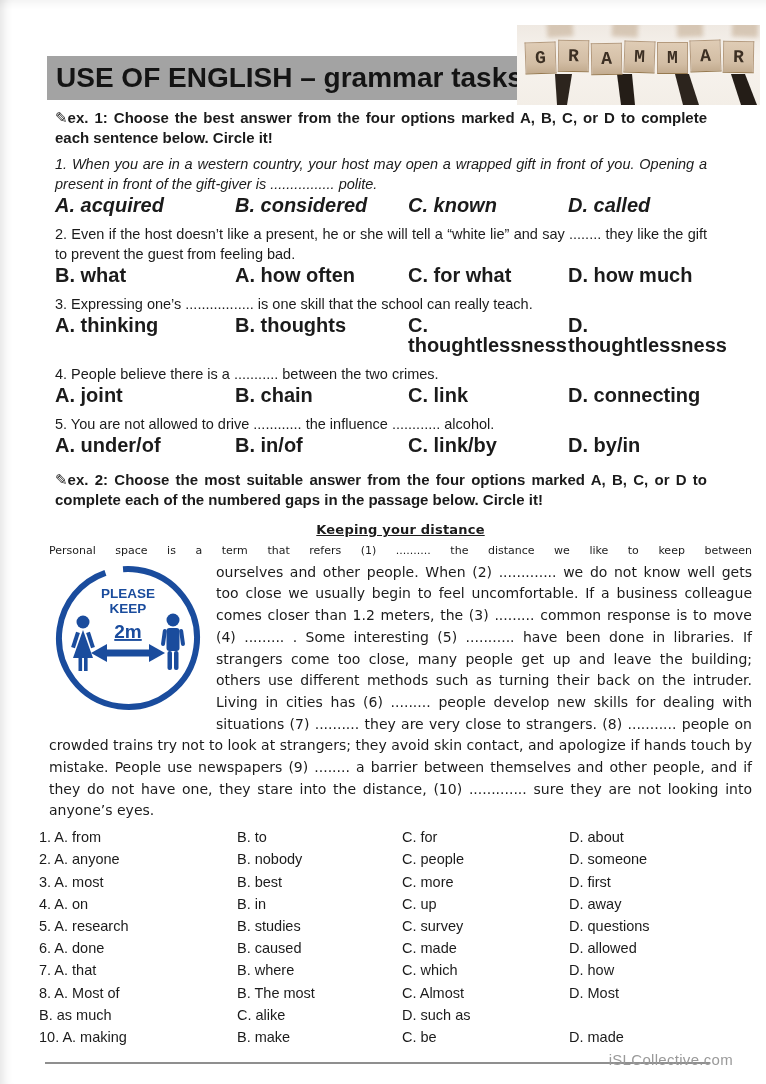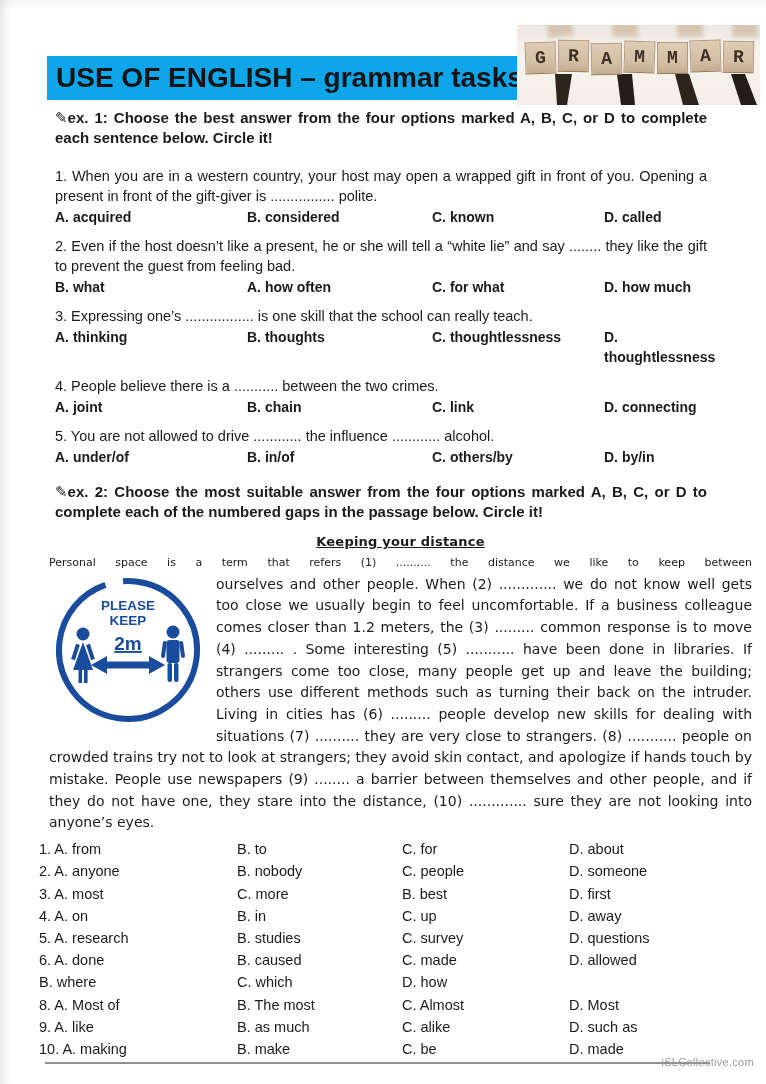--- a/index.html
+++ b/index.html
@@ -12,21 +12,21 @@
     overflow: hidden;
     font-family: "Liberation Sans", sans-serif;
     color: #1b1b1b;
     box-shadow: inset 12px 0 10px -8px rgba(0,0,0,0.10), inset 0 10px 8px -7px rgba(0,0,0,0.06);
   }
 
   
   .title-bar {
     margin: 56px 0 0 47px;
     width: 470px; height: 44px;
-    background: #0ea5e9;
+    background: #a3a3a3;
     display: flex; align-items: center;
   }
   .title-bar h1 {
     padding-left: 9px;
     font-size: 28px; font-weight: bold; color: #141414;
     letter-spacing: 0px; white-space: nowrap;
   }
 
   
   .photo {
@@ -58,21 +58,21 @@
   .ex-heading {
     margin-top: 8px;
     font-size: 15px; font-weight: bold; line-height: 20px;
     text-align: justify;
   }
   .pencil { font-weight: normal; font-size: 15px; }
   .question { margin-top: 9px; }
   .q-text { font-size: 14.5px; line-height: 20px; text-align: justify; }
   .opt-row {
     display: grid; grid-template-columns: 180px 173px 160px 1fr;
-    font-size: 14px; font-weight: bold; line-height: 20px; margin-top: 1px; gap: 12px;
+    font-size: 20px; font-weight: bold; line-height: 20px; margin-top: 1px;
   }
 
   
   .passage-section {
     padding: 0 14px 0 49px;
     font-family: "DejaVu Sans", sans-serif;
   }
   .passage-title {
     margin-top: 12px;
     text-align: center;
@@ -98,22 +98,22 @@
     font-size: 14.5px; line-height: 22.2px;
   }
 
   
   .footer-line {
     position: absolute; left: 45px; bottom: 20px;
     width: 665px; height: 0;
     border-top: 2px solid #8f8f8f;
   }
   .footer-brand {
-    position: absolute; right: 12px; bottom: 16px;
-    font-size: 11px; color: #9a9a9a; letter-spacing: 0.3px;
+    position: absolute; right: 33px; bottom: 16px;
+    font-size: 15px; color: #9a9a9a; letter-spacing: 0.3px;
     background: transparent;
   }
 </style>
 </head>
 <body>
 
 <div class="page">
 
   <div class="photo">
     <div class="blur-block" style="left:30px;  transform:rotate(-4deg);"></div>
@@ -151,21 +151,21 @@
     </div>
   </div>
 
   <div class="title-bar">
     <h1>USE OF ENGLISH – grammar tasks</h1>
   </div>
 
   <div class="ex-section">
     <div class="ex-heading"><span class="pencil">✎</span><span>ex. 1: Choose the best answer from the four options marked A, B, C, or D to complete each sentence below. Circle it!</span></div>
 
-    <div class="question" style="margin-top:18px;">
+    <div class="question" style="margin-top:6px;font-style:italic;">
       <div class="q-text">1. When you are in a western country, your host may open a wrapped gift in front of you. Opening a present in front of the gift-giver is ................ polite.</div>
       <div class="opt-row">
         <span>A. acquired</span>
         <span>B. considered</span>
         <span>C. known</span>
         <span>D. called</span>
       </div>
     </div>
 
     <div class="question">
@@ -196,21 +196,21 @@
         <span>C. link</span>
         <span>D. connecting</span>
       </div>
     </div>
 
     <div class="question">
       <div class="q-text">5. You are not allowed to drive ............ the influence ............ alcohol.</div>
       <div class="opt-row">
         <span>A. under/of</span>
         <span>B. in/of</span>
-        <span>C. others/by</span>
+        <span>C. link/by</span>
         <span>D. by/in</span>
       </div>
     </div>
 
     <div class="ex-heading" style="margin-top:15px;"><span class="pencil">✎</span><span>ex. 2: Choose the most suitable answer from the four options marked A, B, C, or D to complete each of the numbered gaps in the passage below. Circle it!</span></div>
   </div>
 
   <div class="passage-section">
     <div class="passage-title">Keeping your distance</div>
     <div class="p-line1">Personal space is a term that refers (1) .......... the distance we like to keep between</div>
@@ -257,22 +257,22 @@
       <span>D. about</span>
     </div>
     <div class="ans-row">
       <span>2. A. anyone</span>
       <span>B. nobody</span>
       <span>C. people</span>
       <span>D. someone</span>
     </div>
     <div class="ans-row">
       <span>3. A. most</span>
+      <span>B. best</span>
       <span>C. more</span>
-      <span>B. best</span>
       <span>D. first</span>
     </div>
     <div class="ans-row">
       <span>4. A. on</span>
       <span>B. in</span>
       <span>C. up</span>
       <span>D. away</span>
     </div>
     <div class="ans-row">
       <span>5. A. research</span>
@@ -280,32 +280,32 @@
       <span>C. survey</span>
       <span>D. questions</span>
     </div>
     <div class="ans-row">
       <span>6. A. done</span>
       <span>B. caused</span>
       <span>C. made</span>
       <span>D. allowed</span>
     </div>
     <div class="ans-row">
+      <span>7. A. that</span>
       <span>B. where</span>
       <span>C. which</span>
       <span>D. how</span>
     </div>
     <div class="ans-row">
       <span>8. A. Most of</span>
       <span>B. The most</span>
       <span>C. Almost</span>
       <span>D. Most</span>
     </div>
     <div class="ans-row">
-      <span>9. A. like</span>
       <span>B. as much</span>
       <span>C. alike</span>
       <span>D. such as</span>
     </div>
     <div class="ans-row">
       <span>10. A. making</span>
       <span>B. make</span>
       <span>C. be</span>
       <span>D. made</span>
     </div>

